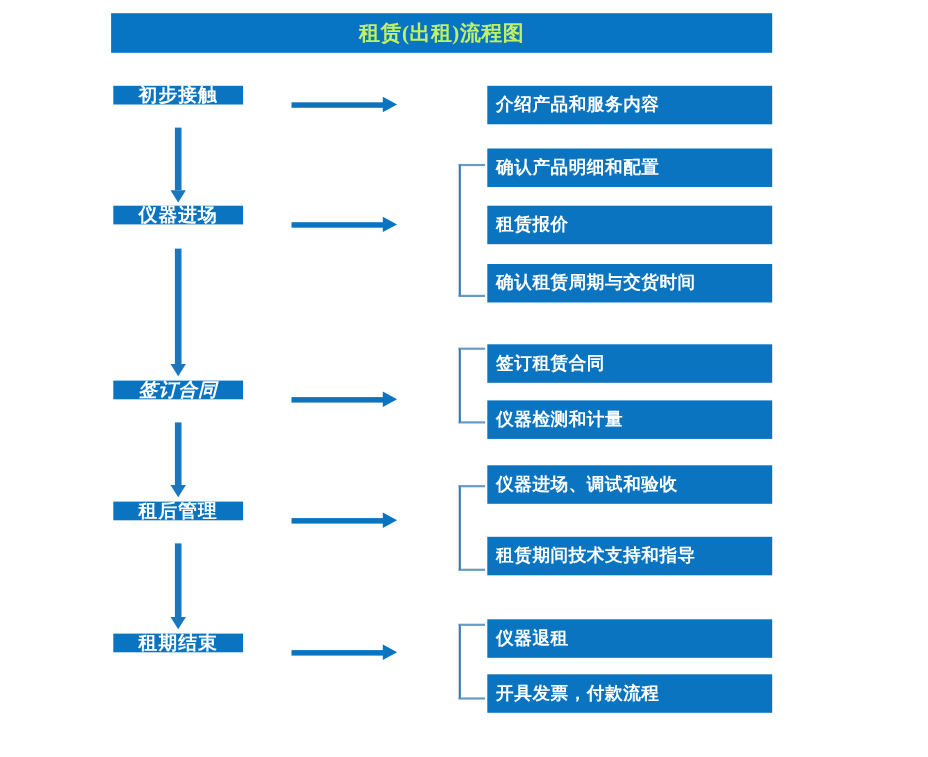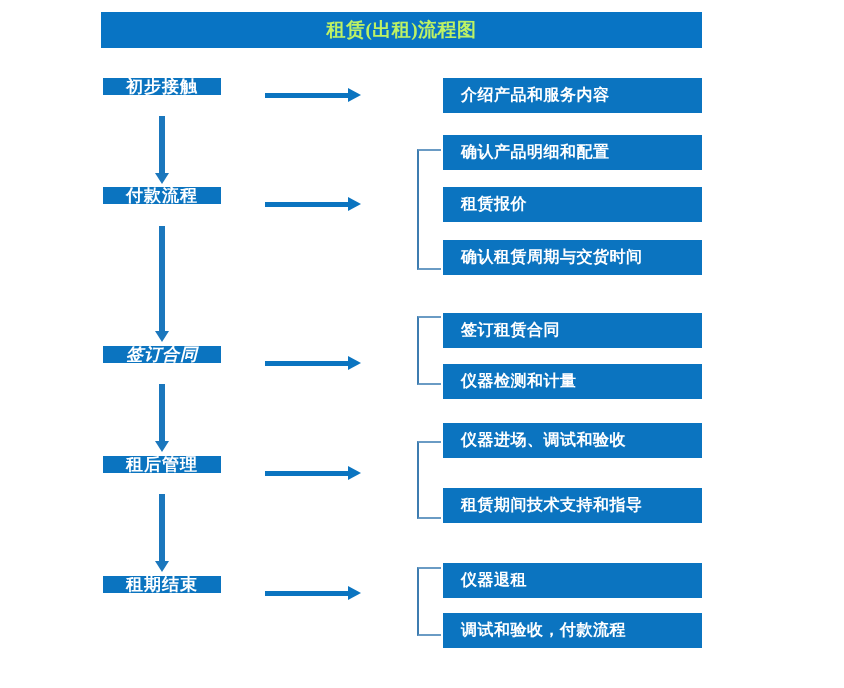--- a/index.html
+++ b/index.html
@@ -58,21 +58,21 @@
     position: absolute;
     left: 443px;
     width: 259px;
     height: 35px;
     background: #0b74c0;
     color: #ffffff;
     font-size: 16px;
     font-weight: bold;
     display: flex;
     align-items: center;
-    padding-left: 18px;
+    padding-left: 8px;
     box-sizing: border-box;
     letter-spacing: 0.5px;
   }
 
   
   .h-arrow {
     position: absolute;
     left: 265px;
     width: 96px;
     height: 16px;
@@ -132,21 +132,21 @@
   }
 </style>
 </head>
 <body>
 
 <div id="canvas">
 
   <div class="title-bar">租赁(出租)流程图</div>
 
   <div class="stage-box" style="top:78px;">初步接触</div>
-  <div class="stage-box" style="top:187px;">付款流程</div>
+  <div class="stage-box" style="top:187px;">仪器进场</div>
   <div class="stage-box" style="top:346px;font-style:italic;">签订合同</div>
   <div class="stage-box" style="top:456px;">租后管理</div>
   <div class="stage-box" style="top:576px;">租期结束</div>
 
   <div class="v-arrow" style="top:116px; height:68px;">
     <div class="shaft" style="height:57px;"></div>
     <div class="head"></div>
   </div>
 
   <div class="v-arrow" style="top:226px; height:116px;">
@@ -192,15 +192,15 @@
 
   <div class="detail-box" style="top:78px;">介绍产品和服务内容</div>
   <div class="detail-box" style="top:135px;">确认产品明细和配置</div>
   <div class="detail-box" style="top:187px;">租赁报价</div>
   <div class="detail-box" style="top:313px;">签订租赁合同</div>
   <div class="detail-box" style="top:240px;">确认租赁周期与交货时间</div>
   <div class="detail-box" style="top:364px;">仪器检测和计量</div>
   <div class="detail-box" style="top:423px;">仪器进场、调试和验收</div>
   <div class="detail-box" style="top:488px;text-align:center;">租赁期间技术支持和指导</div>
   <div class="detail-box" style="top:563px;">仪器退租</div>
-  <div class="detail-box" style="top:613px;">调试和验收，付款流程</div>
+  <div class="detail-box" style="top:613px;">开具发票，付款流程</div>
 
 </div>
 
 </body></html>

